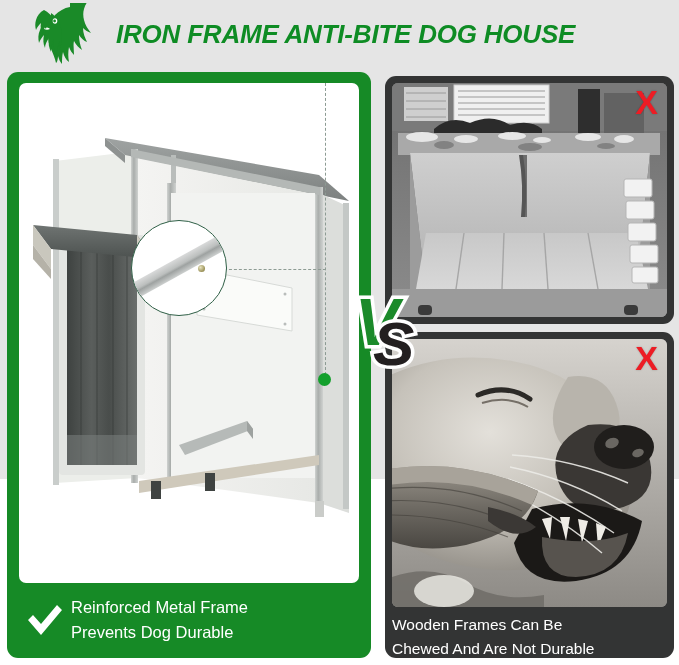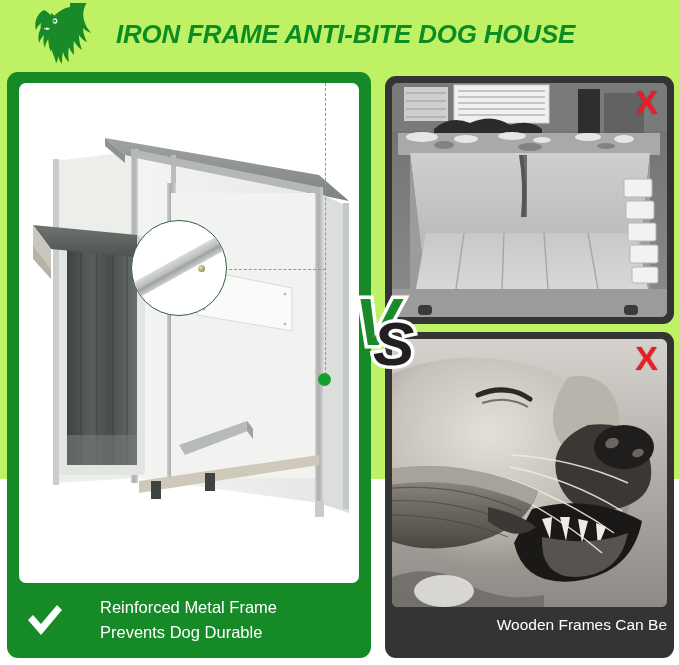--- a/index.html
+++ b/index.html
@@ -2,21 +2,21 @@
 <html><head>
 <meta charset="utf-8">
 <style>
   * { box-sizing: border-box; margin: 0; padding: 0; }
   html, body {
     width: 679px; height: 665px;
     background: #ffffff;
     font-family: "Liberation Sans", sans-serif;
     overflow: hidden;
   }
-  #page { position: relative; width: 679px; height: 479px; background: #bef264; }
+  #page { position: relative; width: 679px; height: 479px; background: #e5e5e5; }
 
   
   #header {
     position: absolute; left: 0; top: 0; width: 679px; height: 68px;
     display: flex; align-items: center;
   }
   #logo-wrap { width: 96px; height: 62px; margin-left: 18px; flex: none; position: relative; }
   #logo-wrap svg { display: block; width: 100%; height: 100%; }
   #title {
     font-size: 26.5px; font-weight: bold; font-style: italic;
@@ -68,21 +68,20 @@
   
   #left-caption {
     position: absolute; left: 12px; top: 519px; width: 340px; height: 58px;
     display: flex; align-items: center;
   }
   #check-icon { width: 52px; flex: none; display: flex; justify-content: center; }
   #check-icon svg { display: block; }
   #left-caption-text {
     color: #ffffff; font-size: 16.5px; line-height: 25px; font-weight: 400;
     text-align: left;
-    margin-left: 29px;
   }
   #left-caption-text div { white-space: nowrap; }
 
   
   .right-panel {
     position: absolute; left: 385px; width: 289px;
     background: #333434; border-radius: 11px; padding: 7px;
   }
   #right-top { top: 76px; height: 248px; }
   #right-bottom { top: 332px; height: 326px; }
@@ -93,21 +92,21 @@
   .red-x {
     position: absolute; right: 9px; top: 2px;
     color: #ed1c24; font-size: 34px; font-weight: bold;
     font-family: "Liberation Sans", sans-serif; line-height: 1;
     text-shadow: 0 0 2px rgba(0,0,0,.25);
     z-index: 6;
   }
   #right-bottom .photo { height: 268px; }
   #right-caption {
     position: absolute; left: 7px; top: 281px; width: 275px;
-    color: #ffffff; font-size: 15.5px; line-height: 24px; text-align: right;
+    color: #ffffff; font-size: 15.5px; line-height: 24px; text-align: left;
   }
   #right-caption div { white-space: nowrap; }
 
   
   #vs {
     position: absolute; left: 355px; top: 287px; width: 66px; height: 82px;
     z-index: 20;
   }
   #vs svg { display: block; }
 </style>
@@ -401,16 +400,17 @@
         </g>
 
         <path d="M0 238 q40 -14 74 6 q34 20 78 12 l0 18 l-152 0 z" fill="#6d6a65" opacity=".8"></path>
         <ellipse cx="52" cy="252" rx="30" ry="16" fill="#e9e7e2" opacity=".85"></ellipse>
       </svg>
       <div class="red-x">X</div>
     </div>
 
     <div id="right-caption">
       <div>Wooden Frames Can Be</div>
+      <div>Chewed And Are Not Durable</div>
     </div>
   </div>
 
 </div>
 
 </body></html>

